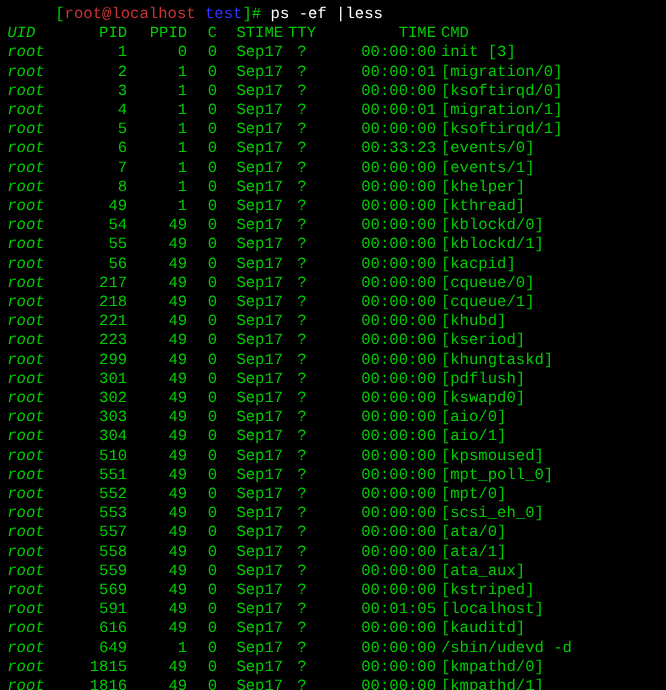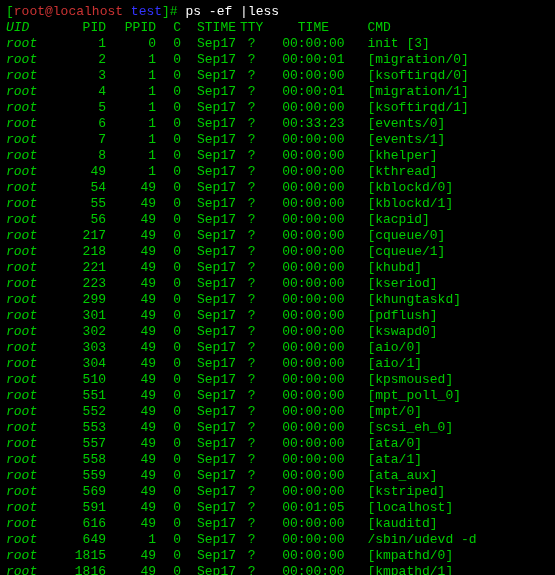--- a/index.html
+++ b/index.html
@@ -7,42 +7,42 @@
       padding: 4px 6px;
       background: #000;
       color: #0c0;
       font-family: "Courier New", monospace;
       font-size: 13px;
       line-height: 16px;
       width: 555px;
       box-sizing: border-box;
       overflow: hidden;
     }
-    .prompt-line { white-space: pre; }
+    .prompt-line { white-space: pre; margin-left: 40px; }
     .host { color: #c33; }
     .cwd  { color: #33f; }
     .cmd  { color: #fff; }
     table {
       border-collapse: collapse;
     }
     th, td {
       padding: 0;
       font-weight: normal;
       text-align: right;
       white-space: pre;
     }
     th { color: #0c0; }
     td { color: #0c0; }
     .uid   { width: 40px;  text-align: left; font-style: italic; }
     .pid   { width: 60px; }
     .ppid  { width: 50px; }
     .c     { width: 25px; }
     .stime { width: 55px; }
     .tty   { width: 20px; text-align: center; padding-left:4px;}
-    .time  { width: 100px; text-align: center; }
+    .time  { width: 100px; }
     .cmdc  { width: 180px; text-align: left; padding-left:4px;margin-top:40px;}
   </style>
 </head>
 <body>
 
 <div class="prompt-line">[<span class="host">root@localhost</span> <span class="cwd">test</span>]# <span class="cmd">ps -ef |less</span></div>
 
 <table>
   <thead>
     <tr>

